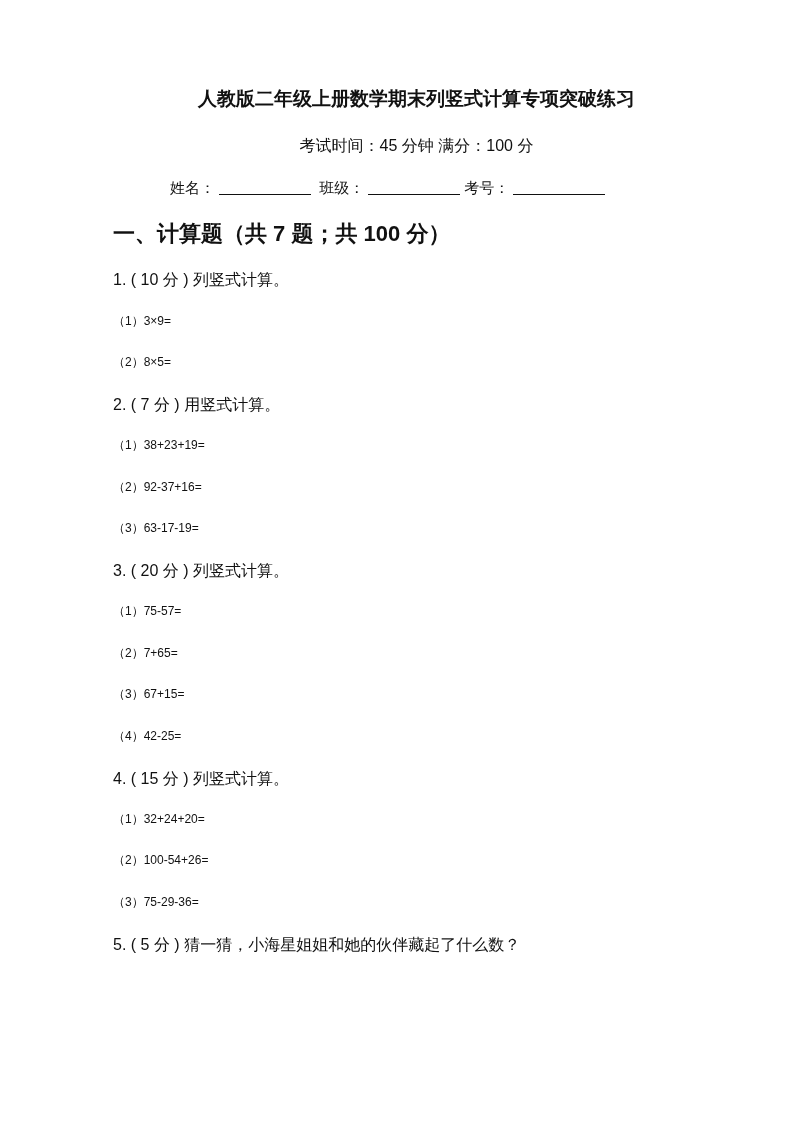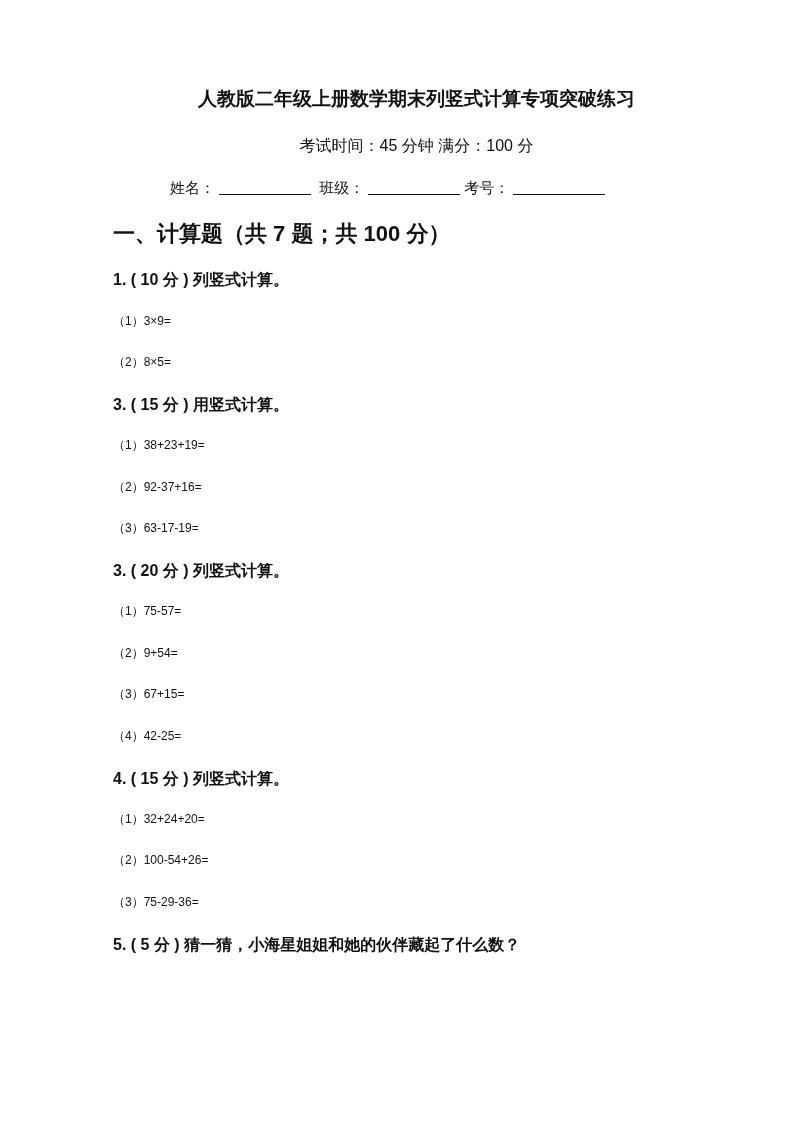--- a/index.html
+++ b/index.html
@@ -4,46 +4,46 @@
 <style>
   html, body { margin: 0; padding: 0; background: #ffffff; }
   body { width: 793px; height: 1122px; position: relative; overflow: hidden;
          font-family: "Liberation Sans", "DejaVu Sans", sans-serif; color: #111; }
   .abs { position: absolute; white-space: nowrap; }
   .title { left: 0; width: 793px; top: 86px; text-align: center; font-size: 19px; font-weight: bold; padding-left: 40px; box-sizing: border-box; }
   .meta { left: 0; width: 793px; top: 136px; text-align: center; font-size: 16px; padding-left: 40px; box-sizing: border-box; }
   .fields { left: 170px; top: 178px; font-size: 15px; }
   .fields .blank { display: inline-block; width: 92px; border-bottom: 1px solid #111; height: 16px; vertical-align: -2px; margin: 0 4px; }
   .section { left: 113px; top: 219px; font-size: 22px; font-weight: bold; }
-  .q { left: 113px; font-size: 16px; font-weight: bold; }
+  .q { left: 113px; font-size: 16px; }
   .sub { left: 113px; font-size: 12px; }
 </style>
 </head>
 <body>
 
 <div class="abs title">人教版二年级上册数学期末列竖式计算专项突破练习</div>
 <div class="abs meta">考试时间：45 分钟  满分：100 分</div>
 <div class="abs fields">
   <span>姓名：</span><span class="blank"></span>
   <span>班级：</span><span class="blank"></span><span>考号：</span><span class="blank"></span>
 </div>
 <div class="abs section">一、计算题（共 7 题；共 100 分）</div>
 
 <div class="abs q" style="top:270px">1. ( 10 分 ) 列竖式计算。</div>
 <div class="abs sub" style="top:313px">（1）3×9=</div>
 <div class="abs sub" style="top:354px">（2）8×5=</div>
 
-<div class="abs q" style="top:395px">3. ( 15 分 ) 用竖式计算。</div>
+<div class="abs q" style="top:395px">2. ( 7 分 ) 用竖式计算。</div>
 <div class="abs sub" style="top:437px">（1）38+23+19=</div>
 <div class="abs sub" style="top:479px">（2）92-37+16=</div>
 <div class="abs sub" style="top:520px">（3）63-17-19=</div>
 
 <div class="abs q" style="top:561px">3. ( 20 分 ) 列竖式计算。</div>
 <div class="abs sub" style="top:603px">（1）75-57=</div>
-<div class="abs sub" style="top:645px">（2）9+54=</div>
+<div class="abs sub" style="top:645px">（2）7+65=</div>
 <div class="abs sub" style="top:686px">（3）67+15=</div>
 <div class="abs sub" style="top:728px">（4）42-25=</div>
 
 <div class="abs q" style="top:769px">4. ( 15 分 ) 列竖式计算。</div>
 <div class="abs sub" style="top:811px">（1）32+24+20=</div>
 <div class="abs sub" style="top:852px">（2）100-54+26=</div>
 <div class="abs sub" style="top:894px">（3）75-29-36=</div>
 
 <div class="abs q" style="top:935px">5. ( 5 分 ) 猜一猜，小海星姐姐和她的伙伴藏起了什么数？</div>
 

